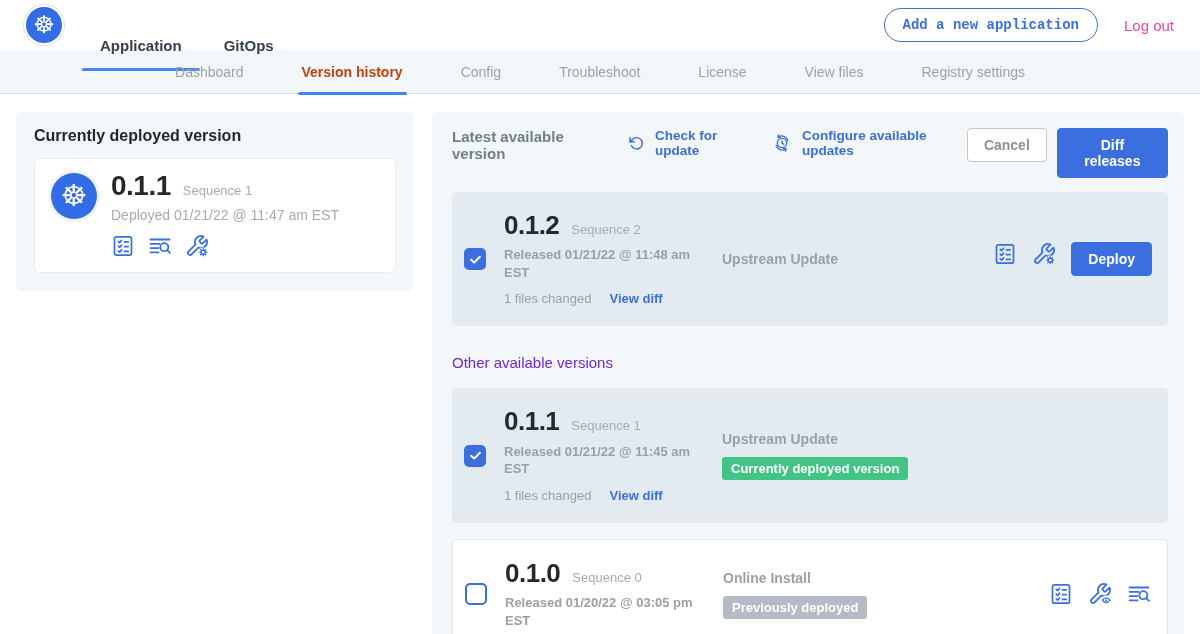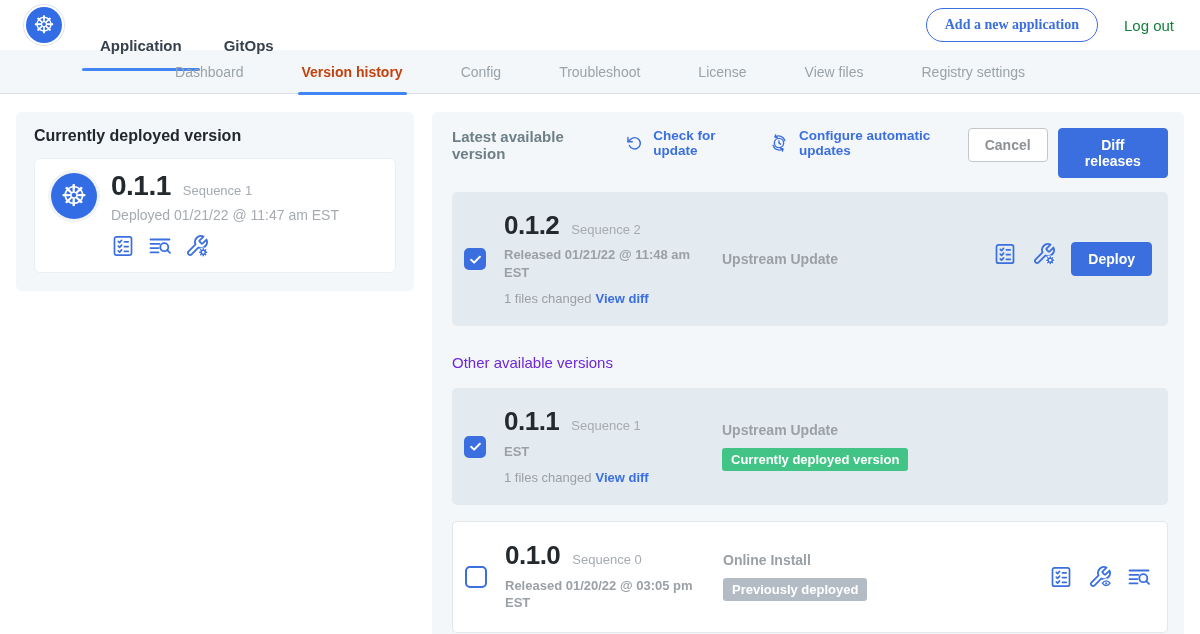--- a/index.html
+++ b/index.html
@@ -30,22 +30,22 @@
     display:flex;align-items:center;justify-content:center;
     box-shadow:0 0 0 2px #fff,0 0 0 3px #dfe3e7;cursor:pointer;}
   .logo-glyph{color:#fff;font-size:24px;line-height:1;}
   .topnav-tabs{display:flex;height:50px;margin-left:34px;margin-top:41px;}
   .topnav-tab{position:relative;height:50px;display:flex;align-items:center;
     padding:0 4px;margin-right:34px;font-size:15px;font-weight:700;color:#36414d;cursor:pointer;}
   .topnav-tab.active::after{content:"";position:absolute;left:-14px;right:-14px;bottom:0;height:3px;
     background:#4285f4;border-radius:2px;}
   .topnav-right{margin-left:auto;display:flex;align-items:center;gap:26px;}
   .pill-btn{background:#fff;border:1.5px solid var(--accent);color:var(--accent);
-    font-family:Liberation Serif, serif;font-size:14px;font-weight:700;border-radius:18px;padding:8px 18px;cursor:pointer;}
-  .logout{font-size:15px;color:#15803d;cursor:pointer;}
+    font-family:Liberation Mono, monospace;font-size:14px;font-weight:700;border-radius:18px;padding:8px 18px;cursor:pointer;}
+  .logout{font-size:15px;color:#ec4899;cursor:pointer;}
 
   
   .subnav{height:44px;background:var(--panel-bg);border-bottom:1px solid var(--border-gray);
     display:flex;justify-content:center;gap:58px;}
   .subnav-item{display:flex;align-items:center;height:44px;font-size:14px;color:#9aa3a9;
     cursor:pointer;position:relative;}
   .subnav-item.active{color:#c2410c;font-weight:700;}
   .subnav-item.active::after{content:"";position:absolute;left:-4px;right:-4px;bottom:-1px;height:3px;
     background:#4285f4;border-radius:2px;}
 
@@ -84,21 +84,21 @@
   .version-row.selected{background:var(--row-selected);}
   .version-row.plain{background:#fff;border:1px solid #e3e7ea;}
   .checkbox{width:22px;height:22px;border-radius:5px;border:2px solid var(--accent);background:#fff;
     flex:none;margin:0 18px 0 2px;display:flex;align-items:center;justify-content:center;cursor:pointer;}
   .checkbox svg{display:none;}
   .checkbox.checked{background:var(--accent);}
   .checkbox.checked svg{display:block;}
   .v-block{width:212px;flex:none;}
   .row-version{font-size:26px;font-weight:800;color:#24292e;letter-spacing:-.5px;line-height:1.05;}
   .released{font-size:13px;font-weight:700;color:#9aa0a6;margin-top:7px;line-height:1.35;}
-  .files-line{display:flex;align-items:center;gap:4px;margin-top:10px;font-size:13px;color:#9aa0a6;}
+  .files-line{display:flex;align-items:center;gap:18px;margin-top:10px;font-size:13px;color:#9aa0a6;}
   .view-diff{color:var(--accent);font-weight:700;cursor:pointer;}
   .mid-block{flex:1;padding-left:6px;}
   .source-label{font-size:14px;font-weight:700;color:#9aa0a6;}
   .badge{display:inline-block;margin-top:10px;padding:4px 9px;border-radius:3px;
     color:#fff;font-size:13px;font-weight:700;}
   .badge-green{background:var(--green);}
   .badge-gray{background:var(--badge-gray);}
   .actions{display:flex;gap:15px;flex:none;}
   .other-title{font-size:15px;color:#6d28d9;margin:28px 0 17px;}
   .row-gap{height:16px;}
@@ -235,21 +235,21 @@
             </svg>
           </span>
         <span>Check for update</span>
       </span>
       <span class="hdr-link">
         <span class="icon">
             <svg width="18" height="18">
               <use href="#sym-auto-update"></use>
             </svg>
           </span>
-        <span>Configure automatic updates</span>
+        <span>Configure available updates</span>
       </span>
       <span class="hdr-spacer"></span>
       <button class="btn btn-cancel">Cancel</button>
       <button class="btn btn-primary">Diff releases</button>
     </div>
 
     <div class="version-row selected">
       <div class="checkbox checked">
         <svg width="15" height="15">
             <use href="#sym-check"></use>
@@ -294,20 +294,21 @@
         <svg width="15" height="15">
             <use href="#sym-check"></use>
           </svg>
       </div>
       <div class="v-block">
         <div class="v-line">
           <span class="row-version">0.1.1</span>
           <span class="v-seq">Sequence 1</span>
         </div>
         <div class="released">
+          <div>Released 01/21/22 @ 11:45 am</div>
           <div>EST</div>
         </div>
         <div class="files-line">
           <span>1 files changed</span>
           <span class="view-diff">View diff</span>
         </div>
       </div>
       <div class="mid-block">
         <div class="source-label">Upstream Update</div>
         <span class="badge badge-green">Currently deployed version</span>

